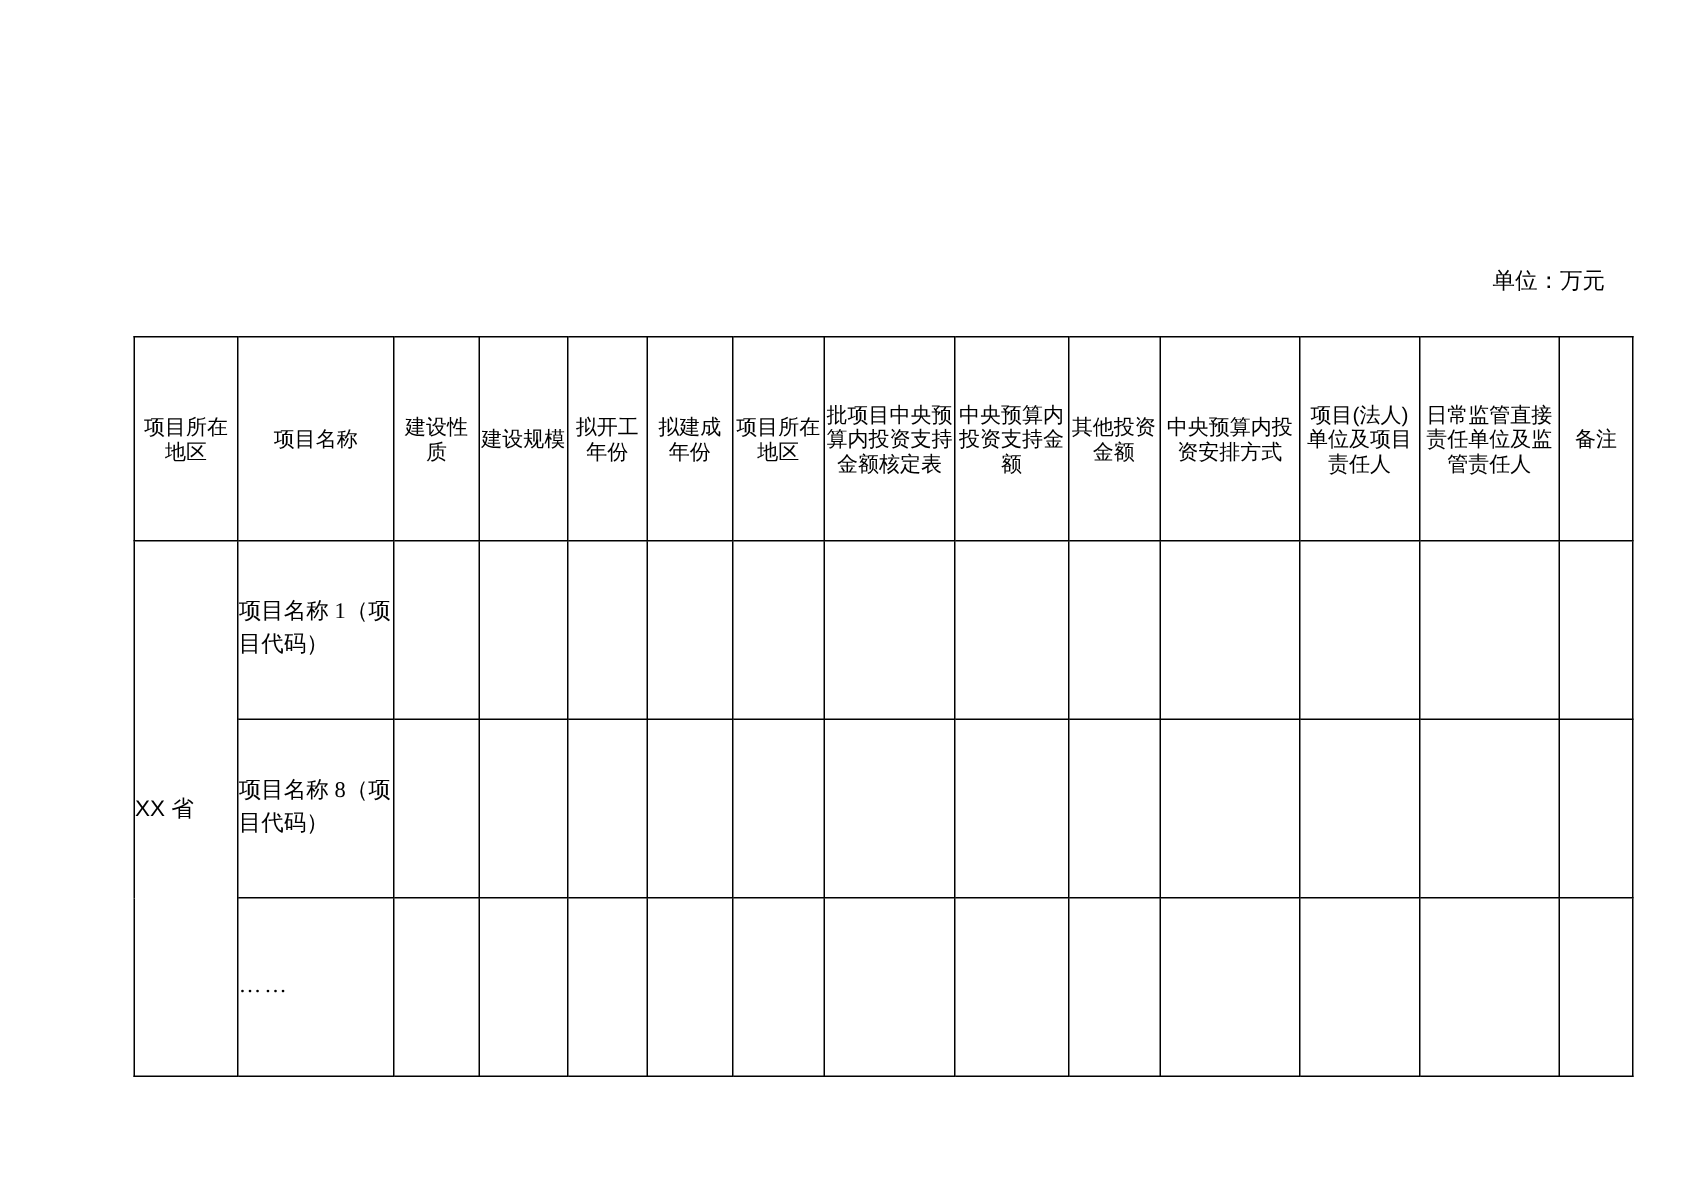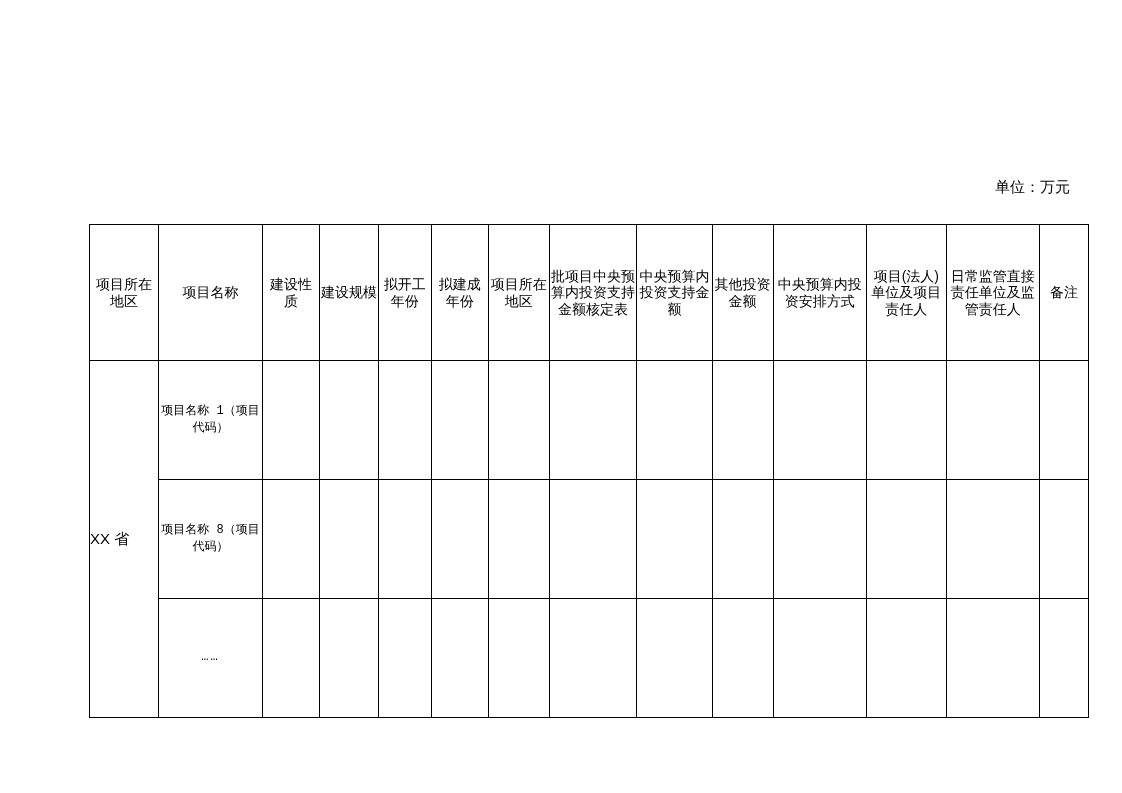--- a/index.html
+++ b/index.html
@@ -71,23 +71,23 @@
     font-size: 14px;
   }
   tbody td {
     height: 118px;
   }
   td.region-cell {
     font-size: 15px;
     font-family: "Liberation Sans", "DejaVu Sans", sans-serif;
   }
   td.name-cell {
-    text-align: center;
-    font-size: 12px;
-    font-family: Liberation Mono, monospace;
+    text-align: left;
+    font-size: 15px;
+    font-family: Liberation Serif, serif;
     padding: 6px 8px;
     vertical-align: top;
     line-height: 1.45;
     word-break: break-all;
   }
   td.name-cell.dots {
     vertical-align: middle;
     letter-spacing: 2px;
   }
 </style>

